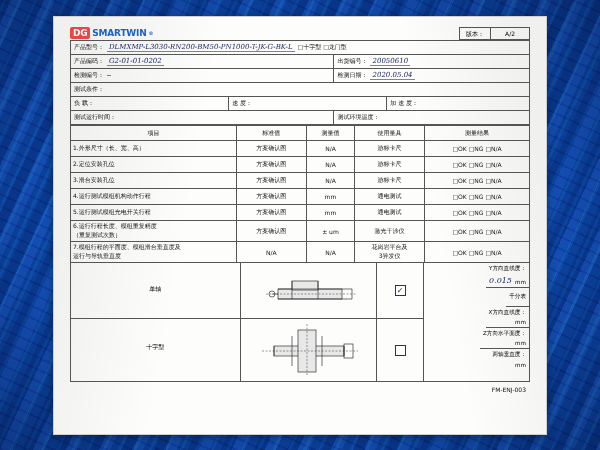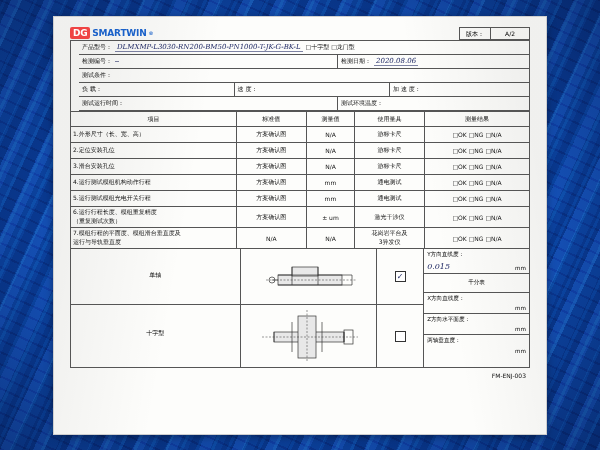--- a/index.html
+++ b/index.html
@@ -58,21 +58,21 @@
   .verbox{border:1px solid #555;display:flex;font-size:6px;line-height:11px;}
   .verbox .c{padding:0 6px;border-right:1px solid #555;white-space:nowrap;}
   .verbox .c:last-child{border-right:none;padding:0 14px;}
 
   .title{
     text-align:center;font-size:13px;font-weight:bold;letter-spacing:1px;
     margin:4px 0 5px 0;color:#111;
   }
 
   
-  .info{border:1px solid #555;border-bottom:none;font-size:6px;color:#111;padding-left:8px;}
+  .info{border:1px solid #555;border-bottom:none;font-size:6px;color:#111;}
   .irow{display:flex;border-bottom:1px solid #555;min-height:13px;}
   .cell{padding:1px 3px;display:flex;align-items:center;gap:3px;border-right:1px solid #555;}
   .cell:last-child{border-right:none;}
   .lbl{white-space:nowrap;}
   .hand{
     font-family:"DejaVu Serif","Liberation Serif",serif;
     color:#16205e;font-size:7px;font-style:italic;
     border-bottom:1px solid rgba(20,30,90,.55);
     padding:0 2px;white-space:nowrap;
   }
@@ -92,21 +92,21 @@
   .c-val{width:10%;text-align:center;}
   .c-tool{width:15%;text-align:center;}
   .c-res{width:23%;text-align:center;}
   td.rowh{height:13px;}
   .unit{font-size:6px;}
 
   
   .lower{display:flex;border:1px solid #555;border-top:none;}
   .lcol1{width:37%;border-right:1px solid #555;display:flex;flex-direction:column;}
   .lcol2{width:40%;border-right:1px solid #555;display:flex;flex-direction:column;}
-  .lcol3{width:23%;display:flex;flex-direction:column;}
+  .lcol3{width:23%;display:flex;flex-direction:column;align-items:flex-end;}
   .lbox{border-bottom:1px solid #555;box-sizing:border-box;}
   .lbox:last-child{border-bottom:none;}
   .tag{font-size:6px;text-align:center;padding-top:22px;}
   .tag2{font-size:6px;text-align:center;padding-top:24px;}
   .chkcell{display:flex;align-items:center;justify-content:center;}
   .chk{
     width:9px;height:9px;border:1px solid #333;background:#fff;
     display:inline-flex;align-items:center;justify-content:center;
     font-size:8px;color:#16205e;line-height:8px;
   }
@@ -157,26 +157,36 @@
     <div class="info">
       <div class="irow">
         <div class="cell grow">
           <span class="lbl">产品型号：</span>
           <span class="hand">DLMXMP-L3030-RN200-BM50-PN1000-T-JK-G-BK-L</span>
           <span class="lbl">□十字型 □龙门型</span>
         </div>
       </div>
       <div class="irow">
         <div class="cell" style="width:56%">
+          <span class="lbl">产品编码：</span>
+          <span class="hand">G2-01-01-0202</span>
+        </div>
+        <div class="cell grow">
+          <span class="lbl">出货编号：</span>
+          <span class="hand">20050610</span>
+        </div>
+      </div>
+      <div class="irow">
+        <div class="cell" style="width:56%">
           <span class="lbl">检测编号：</span>
           <span class="hand"></span>
         </div>
         <div class="cell grow">
           <span class="lbl">检测日期：</span>
-          <span class="hand">2020.08.06</span>
+          <span class="hand">2020.05.04</span>
         </div>
       </div>
       <div class="irow">
         <div class="cell grow">
           <span class="lbl">测试条件：</span>
         </div>
       </div>
       <div class="irow">
         <div class="cell" style="width:33%">
           <span class="lbl">负  载：</span>

